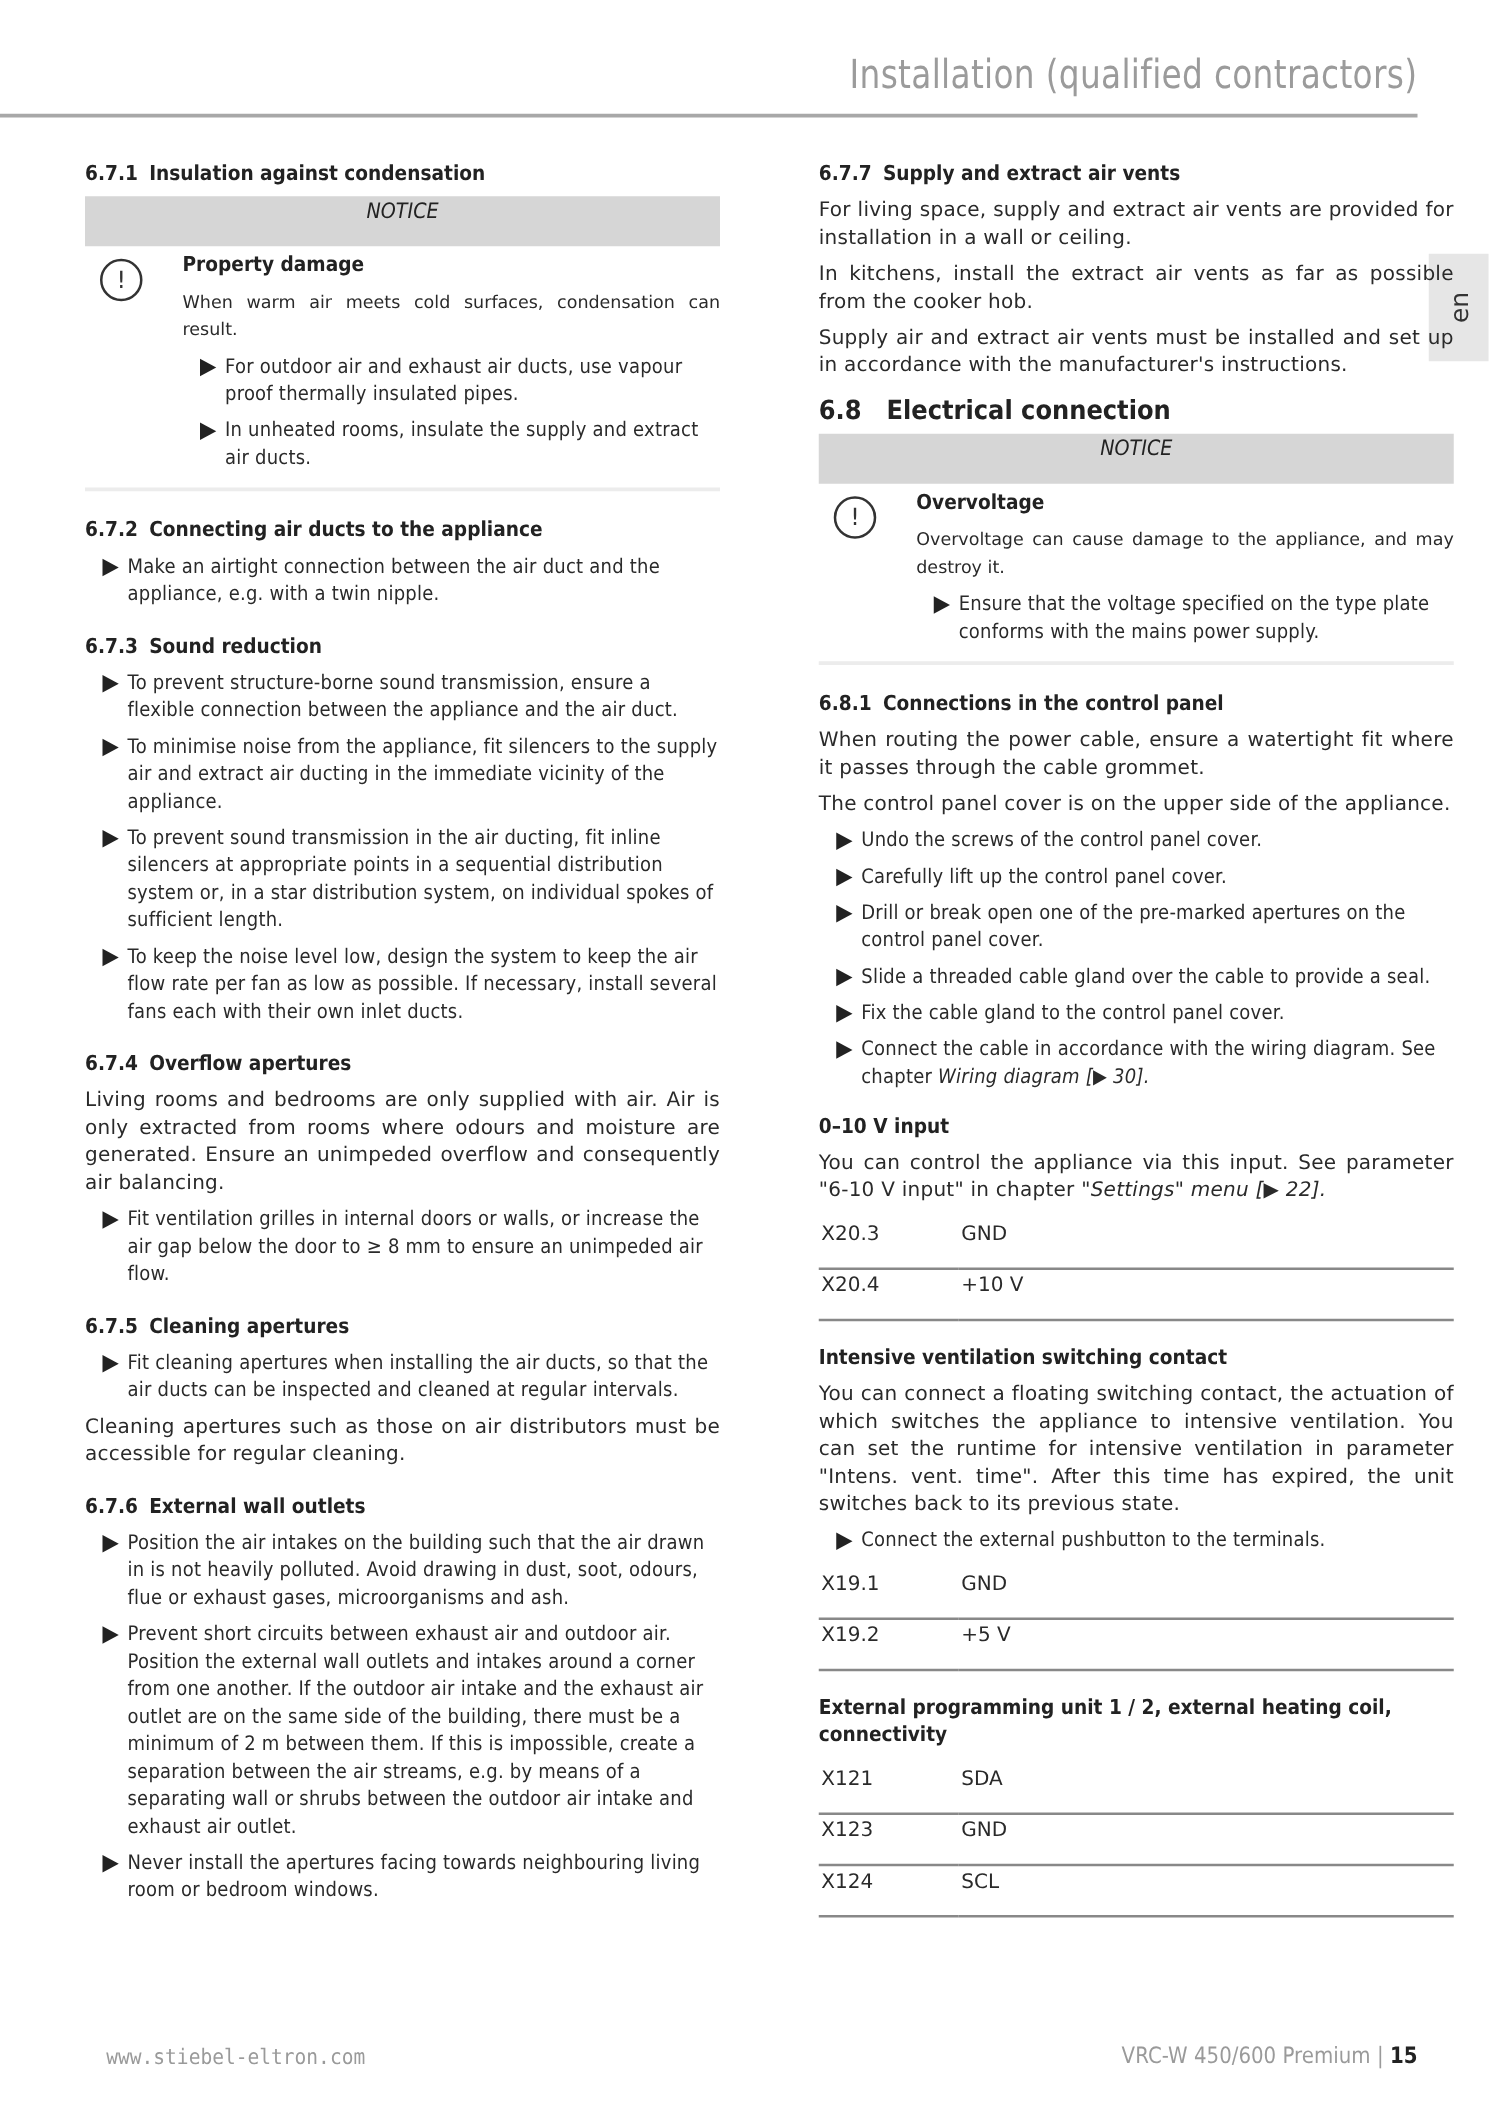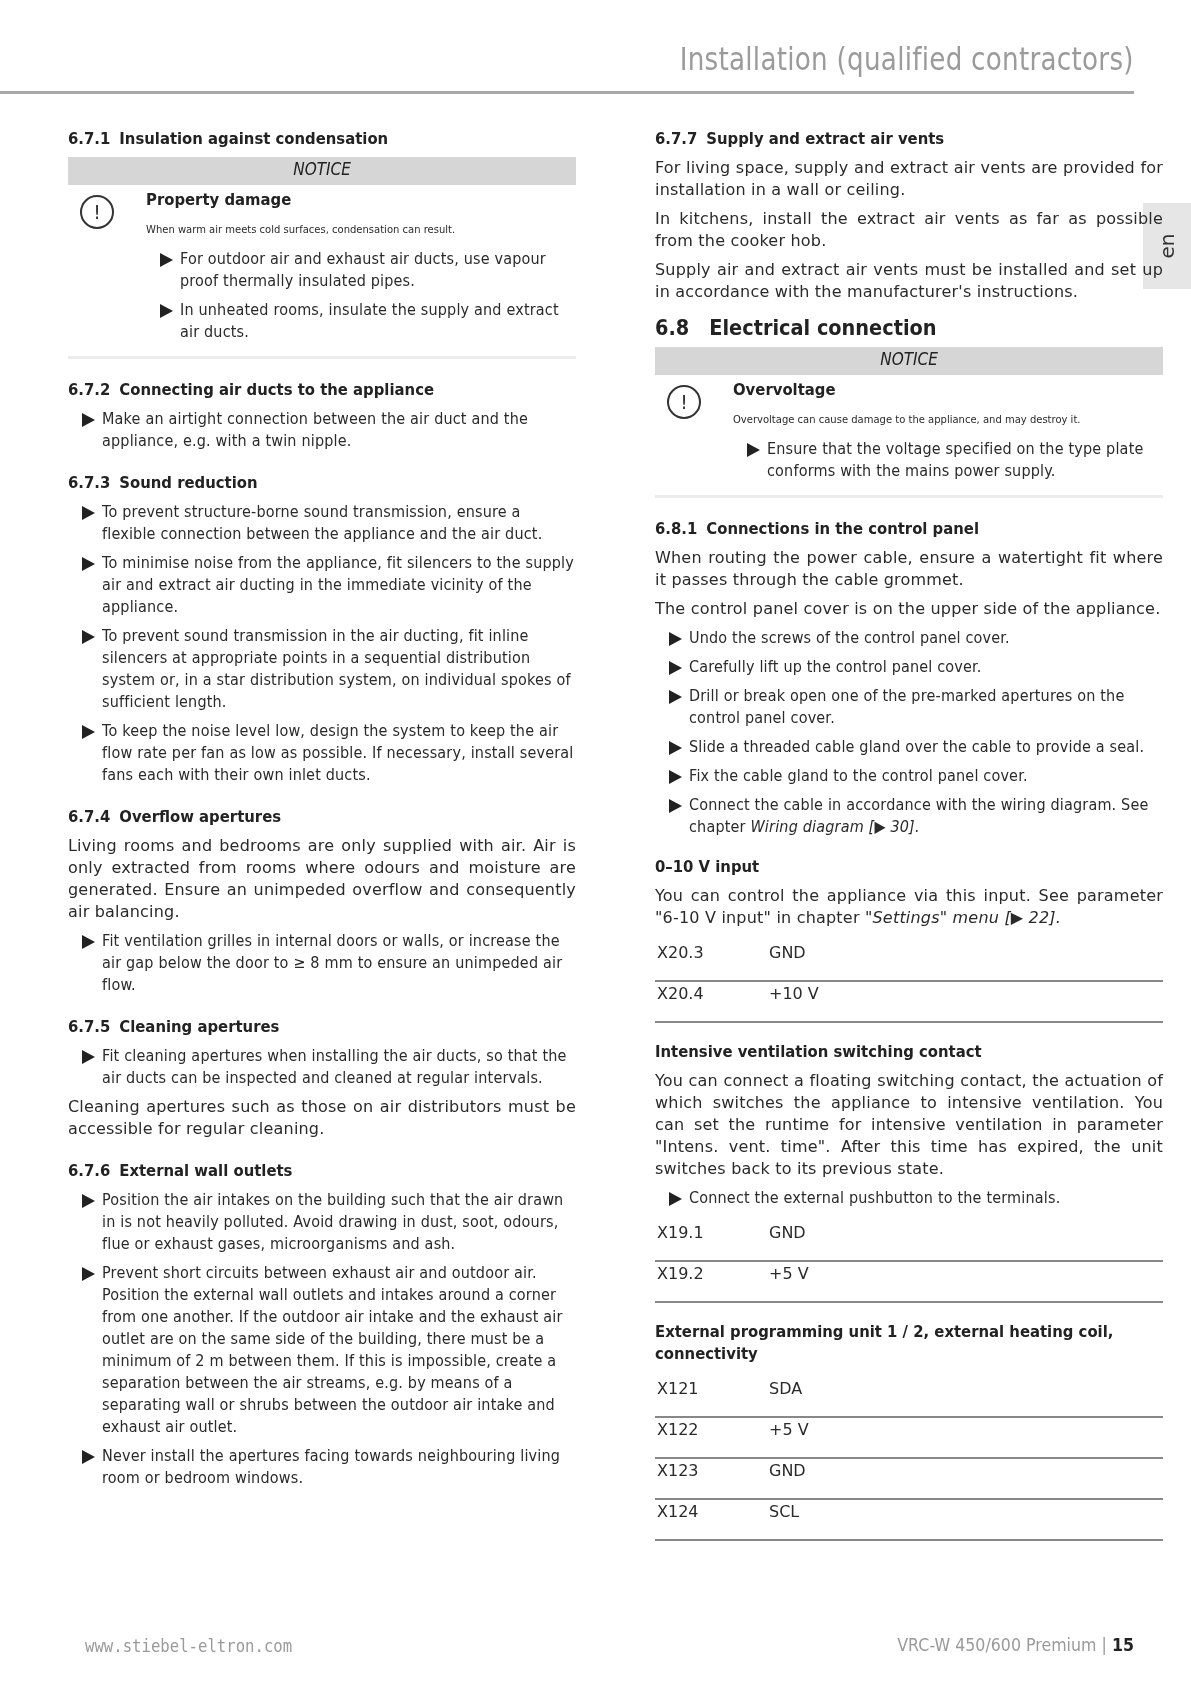--- a/index.html
+++ b/index.html
@@ -36,28 +36,28 @@
   .h4.wrap { white-space: normal; width: 560px; }
 
   p.body { text-align: justify; margin-bottom: 7px; color: #2a2a2a; letter-spacing: 0.2px; font-size: 16px; }
 
   ul.steps { list-style: none; margin: 0 0 4px 0; }
   ul.steps li { position: relative; padding-left: 34px; margin-bottom: 7px; font-size: 16px; color: #2a2a2a; letter-spacing: 0.2px; }
   ul.steps li .tri { position: absolute; left: 14px; top: 5px; width: 0; height: 0; border-top: 7px solid transparent; border-bottom: 7px solid transparent; border-left: 13px solid #222; }
   ul.steps li .txt { display: block; transform: scaleX(0.9); transform-origin: left top; width: 111%; }
 
   .notice { margin: 6px 0 10px 0; border-bottom: 3px solid #ececec; padding-bottom: 6px; }
-  .notice-bar { background: #d6d6d6; height: 28px; text-align: center; font-style: italic; font-size: 17px; line-height: 24px; color: #222; }
+  .notice-bar { background: #d6d6d6; height: 40px; text-align: center; font-style: italic; font-size: 17px; line-height: 24px; color: #222; }
   .notice-bar span { display: inline-block; transform: scaleX(0.9); }
   .notice-body { display: flex; margin-top: 4px; }
   .notice-icon { width: 78px; flex: none; padding-left: 12px; padding-top: 6px; }
   .notice-icon .circle { width: 34px; height: 34px; border: 2px solid #333; border-radius: 50%; display: flex; align-items: center; justify-content: center; font-size: 19px; color: #333; }
   .notice-content { flex: 1; }
   .notice-title { font-weight: bold; font-size: 16.5px; margin-bottom: 8px; transform: scaleX(0.9); transform-origin: left center; white-space: nowrap; }
-  .notice-content p { text-align: justify; margin-bottom: 7px; font-size: 10px; color: #2a2a2a; }
+  .notice-content p { text-align: justify; margin-bottom: 7px; font-size: 14px; color: #2a2a2a; }
   .notice-content ul.steps li { padding-left: 34px; }
 
   table.terms { width: 100%; border-collapse: collapse; margin: 12px 0 8px 0; font-size: 16px; }
   table.terms td { padding: 1px 0 16px 2px; border-bottom: 2px solid #888; height: 24px; color: #2a2a2a; }
   table.terms td.k { width: 112px; }
 
   .footer-url { position: absolute; left: 85px; top: 1636px; font-family: "DejaVu Sans Mono", monospace; font-size: 17px; color: #9a9a9a; transform: scaleX(0.92); transform-origin: left center; }
   .footer-right { position: absolute; right: 57px; top: 1634px; font-size: 18px; color: #9a9a9a; white-space: nowrap; transform: scaleX(0.88); transform-origin: right center; }
   .footer-right .pg { color: #222; font-weight: bold; }
   i.ref { font-style: italic; }
@@ -282,24 +282,20 @@
     </table>
 
   <div class="h4 wrap">External programming unit 1 / 2, external heating coil, connectivity</div>
   <table class="terms">
     <tbody>
         <tr>
           <td class="k">X121</td>
           <td>SDA</td>
         </tr>
     <tr>
-          <td class="k">X122</td>
-          <td>+5 V</td>
-        </tr>
-    <tr>
           <td class="k">X123</td>
           <td>GND</td>
         </tr>
     <tr>
           <td class="k">X124</td>
           <td>SCL</td>
         </tr>
   </tbody>
     </table>
 </div>

